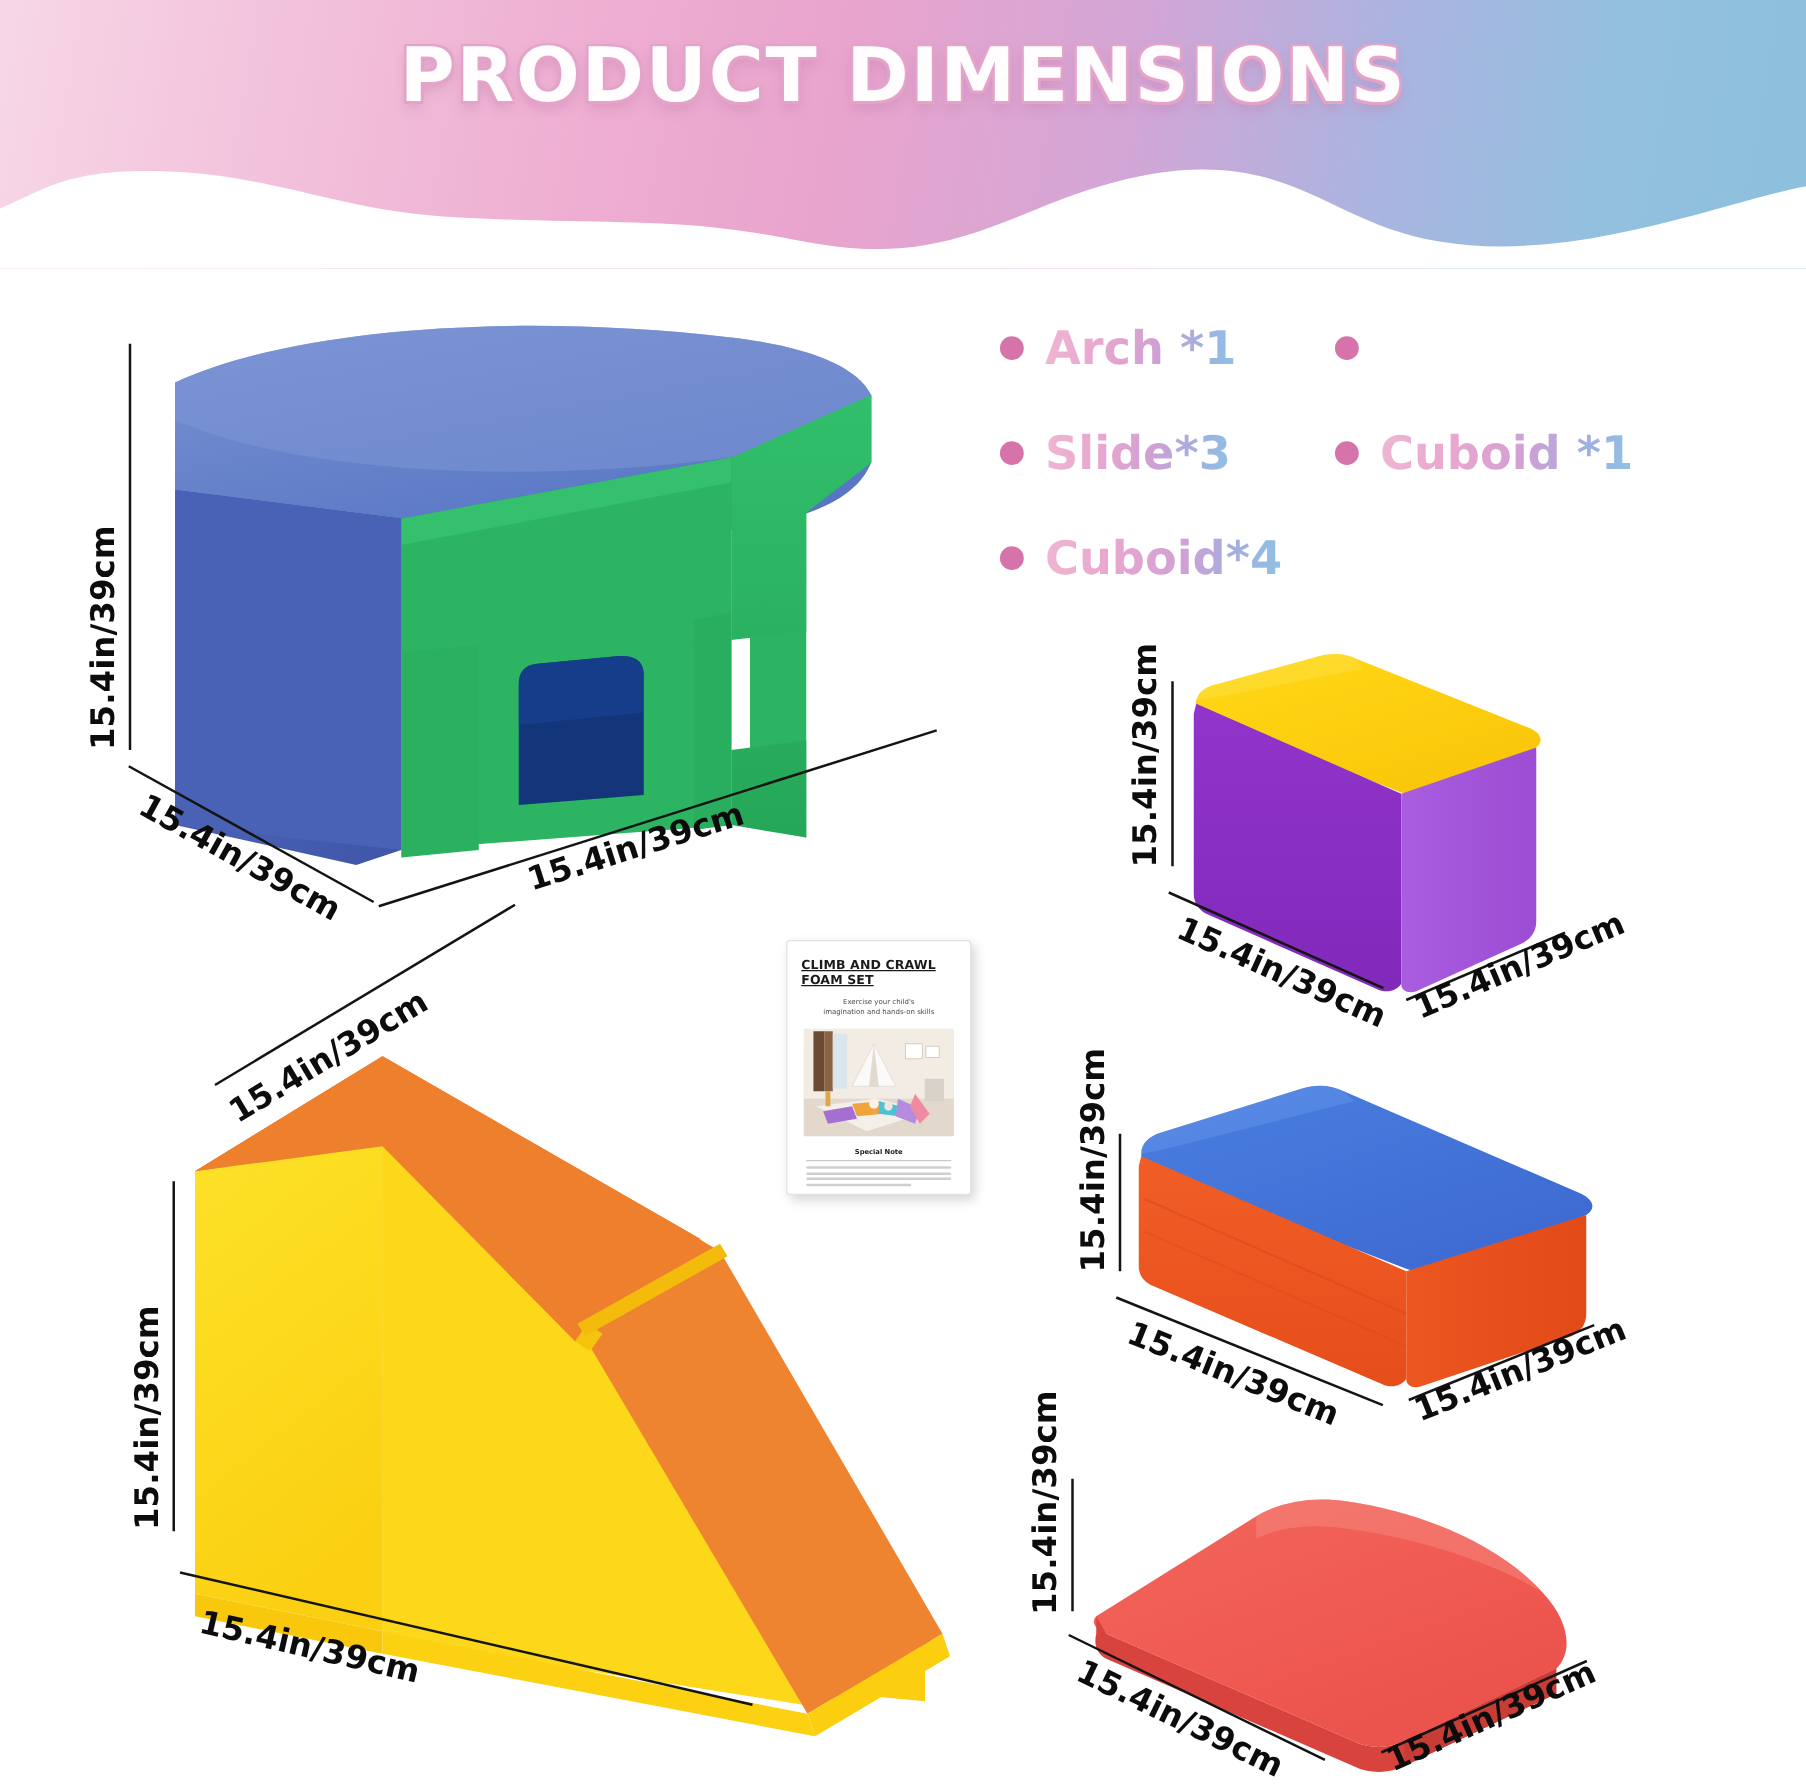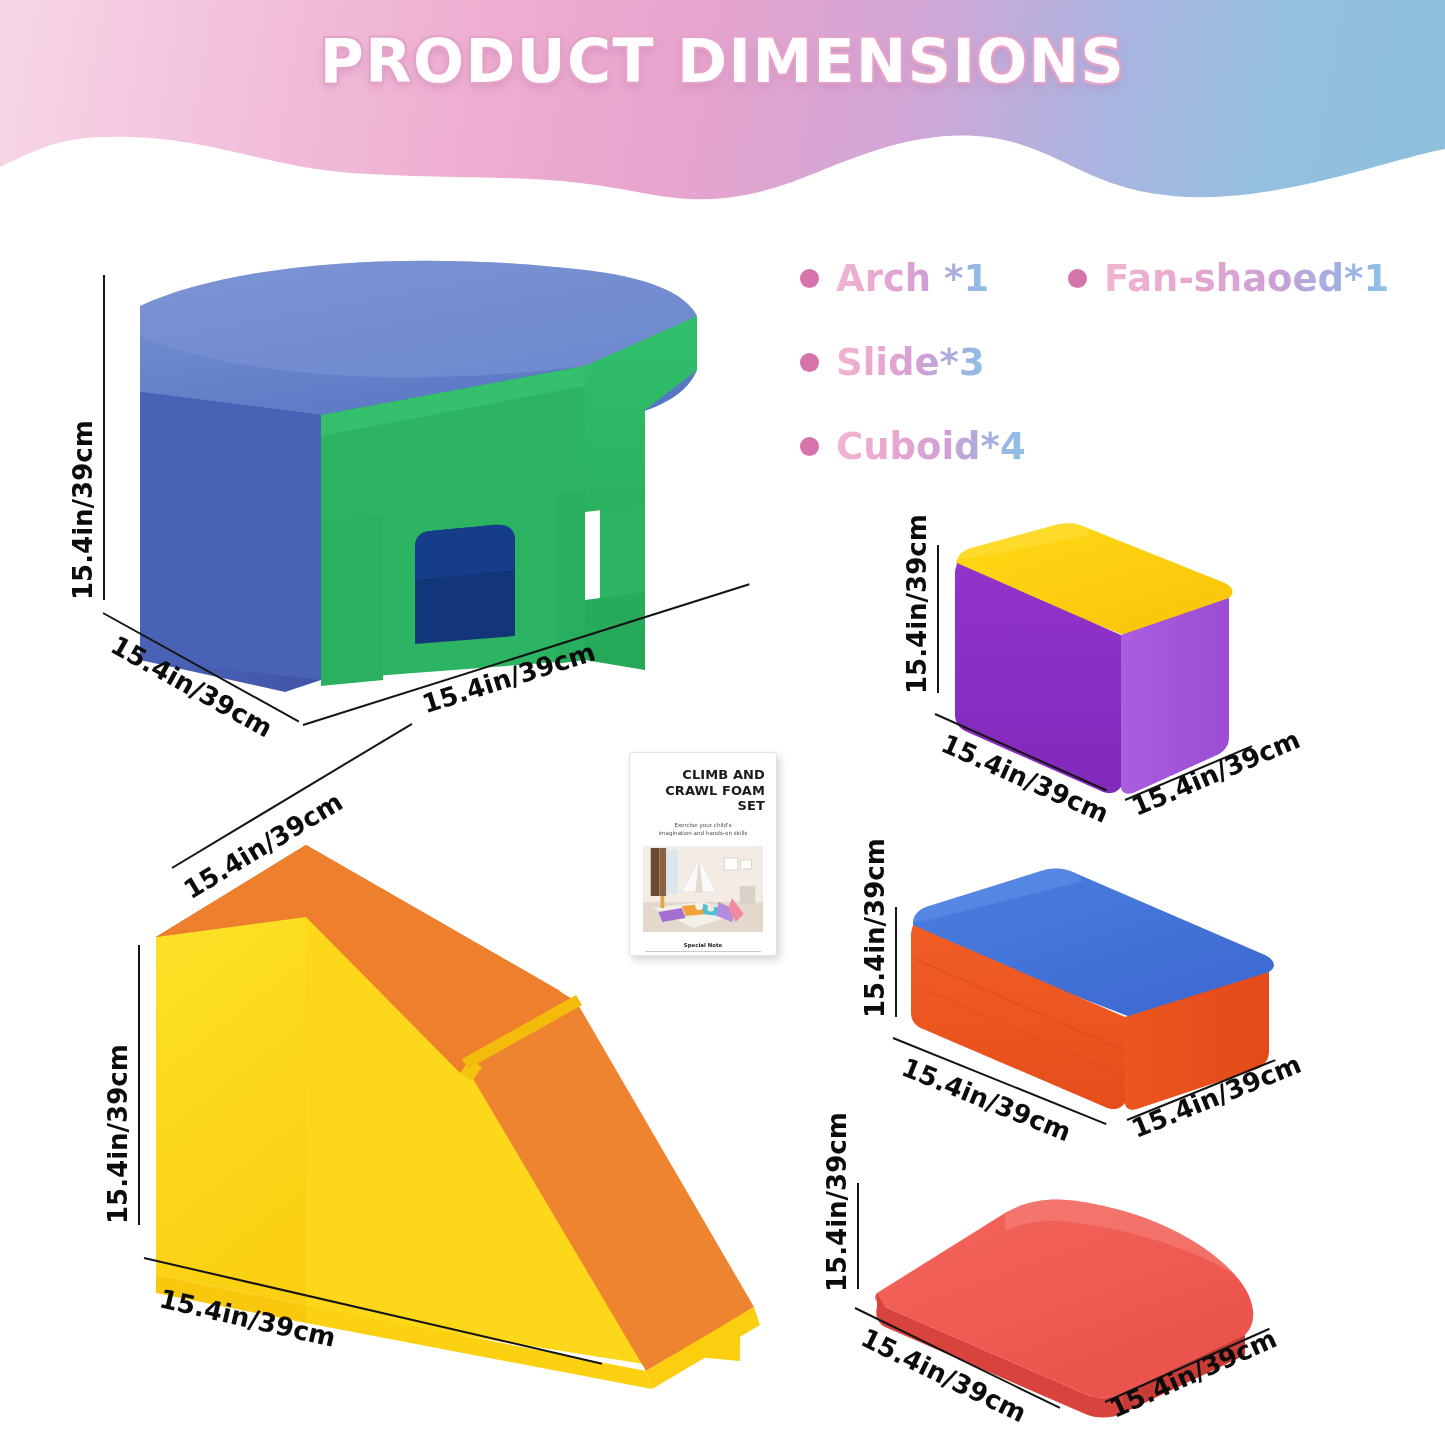--- a/index.html
+++ b/index.html
@@ -95,23 +95,24 @@
     position:absolute; left:629px; top:752px;
     width:148px; height:204px;
     background:#ffffff;
     border:1px solid #e2e2e2;
     border-radius:3px;
     box-shadow:3px 4px 9px rgba(0,0,0,.17);
     padding:14px 11px 8px 11px;
     overflow:hidden;
   }
   .bk-title {
-    font-size:13px; font-weight:bold; text-align:right;
+    font-size:10px; font-weight:bold; text-align:left;
     color:#1b1b1b; letter-spacing:.1px; line-height:1.2;
     font-family:"DejaVu Sans", sans-serif;
+    text-decoration:underline;
   }
   .bk-sub {
     margin-top:7px; font-size:5.6px; text-align:center;
     color:#4a4a4a; line-height:1.45;
     font-family:"DejaVu Sans", sans-serif;
   }
   .bk-photo {
     margin:9px 2px 0 2px; height:86px; border-radius:1px;
     position:relative; overflow:hidden;
     background:linear-gradient(180deg,#efe7dd 0%,#e8ddd0 55%,#ded2c4 100%);
@@ -145,28 +146,31 @@
 
 <div class="bullets">
 
   <div class="bullet-row">
     <div class="bullet-cell c1">
       <span class="dot"></span>
       <span class="blabel">Arch *1</span>
     </div>
     <div class="bullet-cell c2">
       <span class="dot"></span>
-      <span class="blabel">Fan-shaoed*1</span>
     </div>
   </div>
 
   <div class="bullet-row">
     <div class="bullet-cell c1">
       <span class="dot"></span>
       <span class="blabel">Slide*3</span>
+    </div>
+    <div class="bullet-cell c2">
+      <span class="dot"></span>
+      <span class="blabel">Cuboid *1</span>
     </div>
   </div>
 
   <div class="bullet-row">
     <div class="bullet-cell c1">
       <span class="dot"></span>
       <span class="blabel">Cuboid*4</span>
     </div>
   </div>
 

